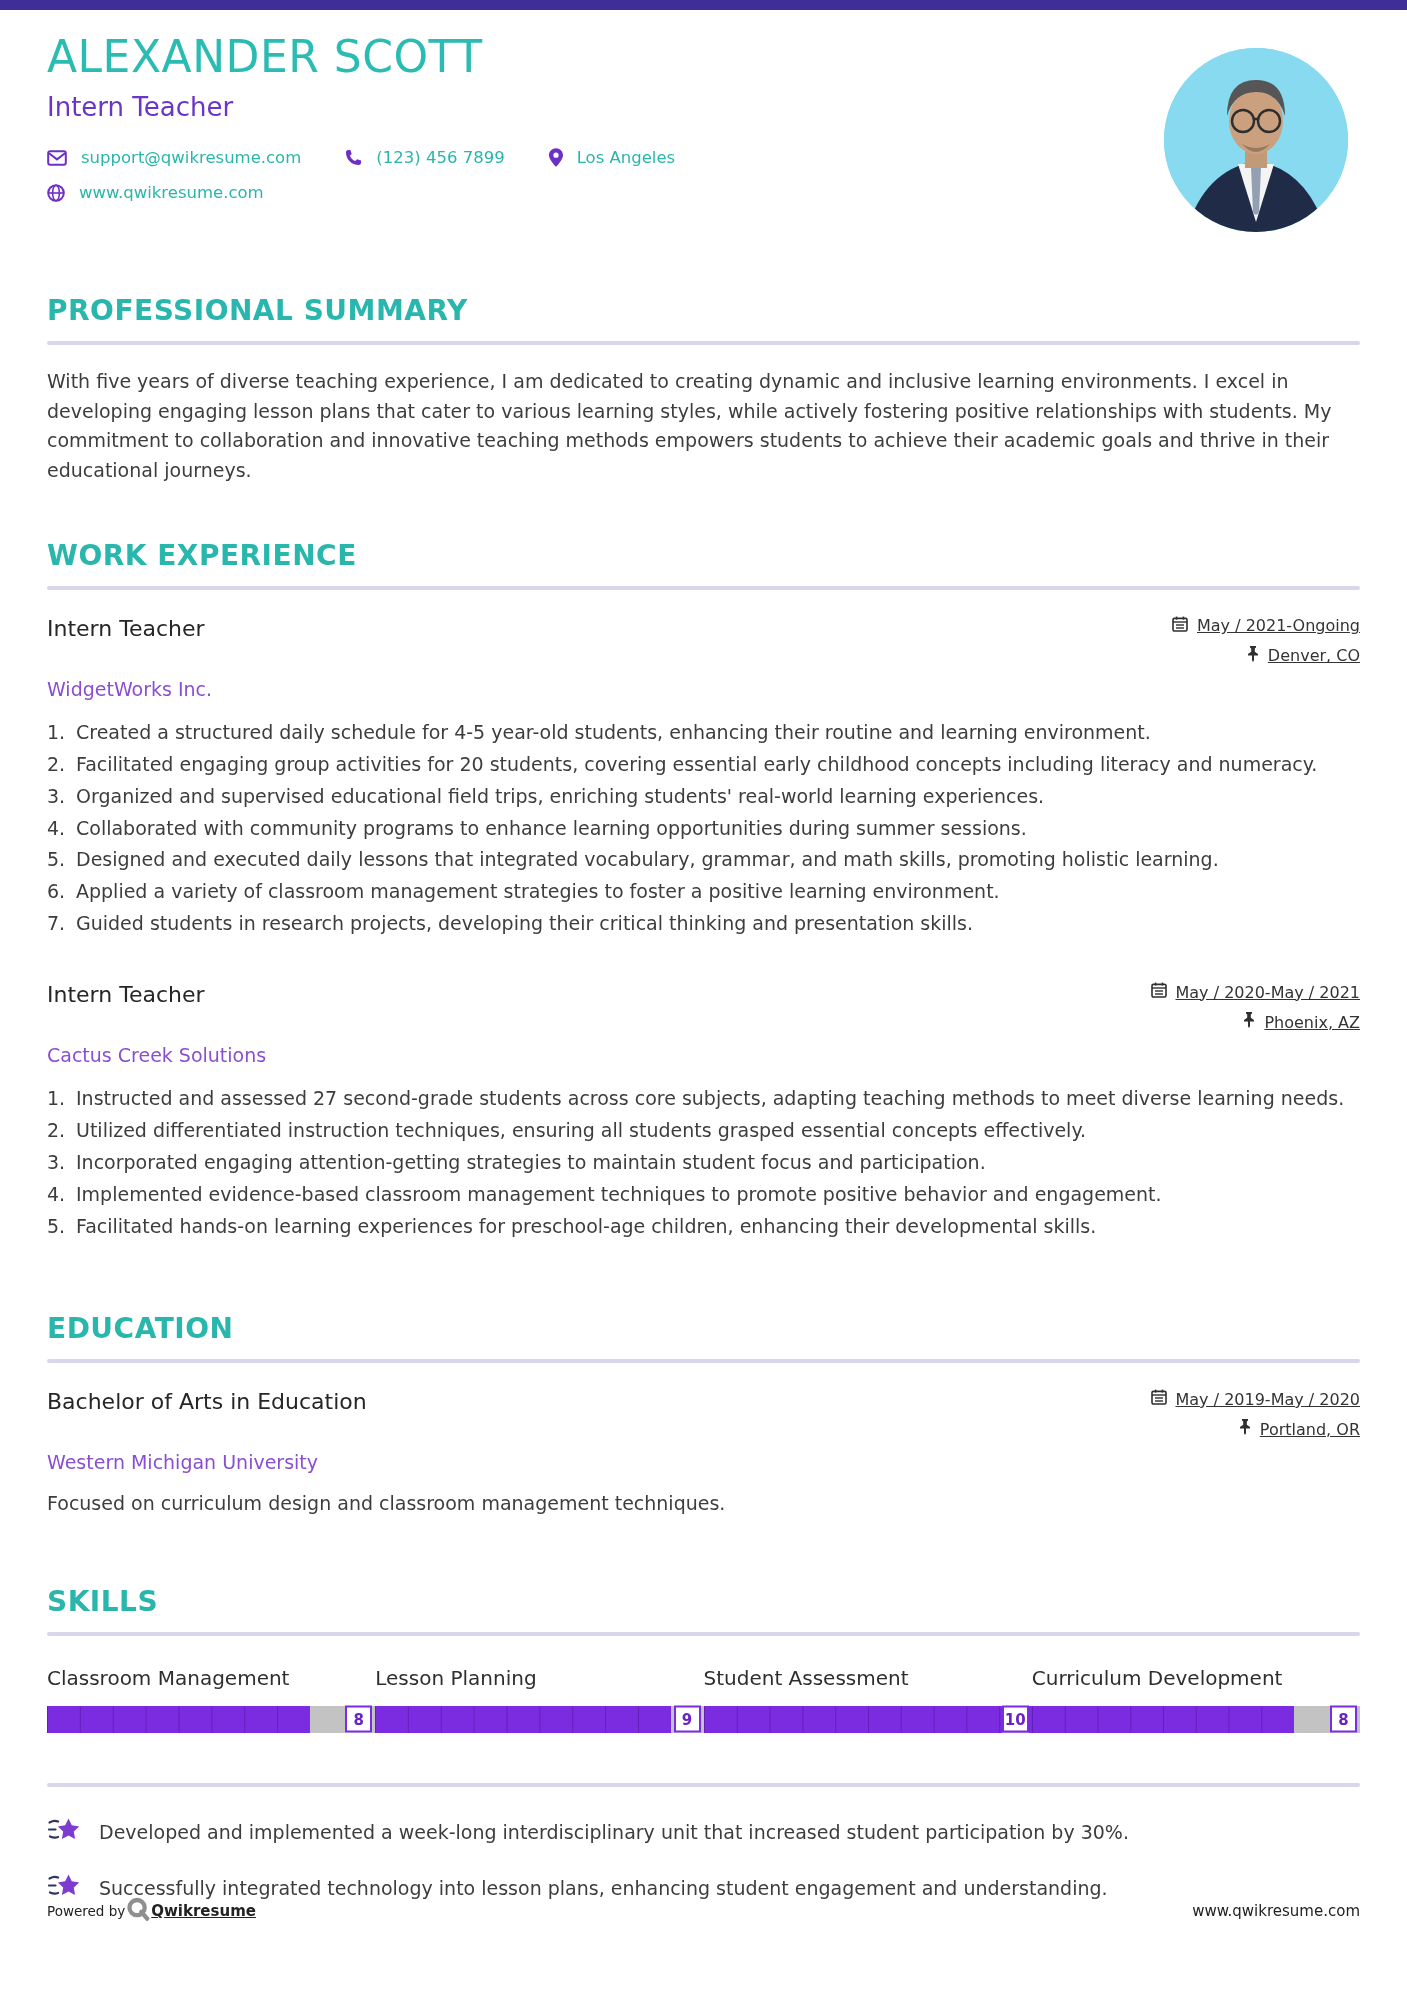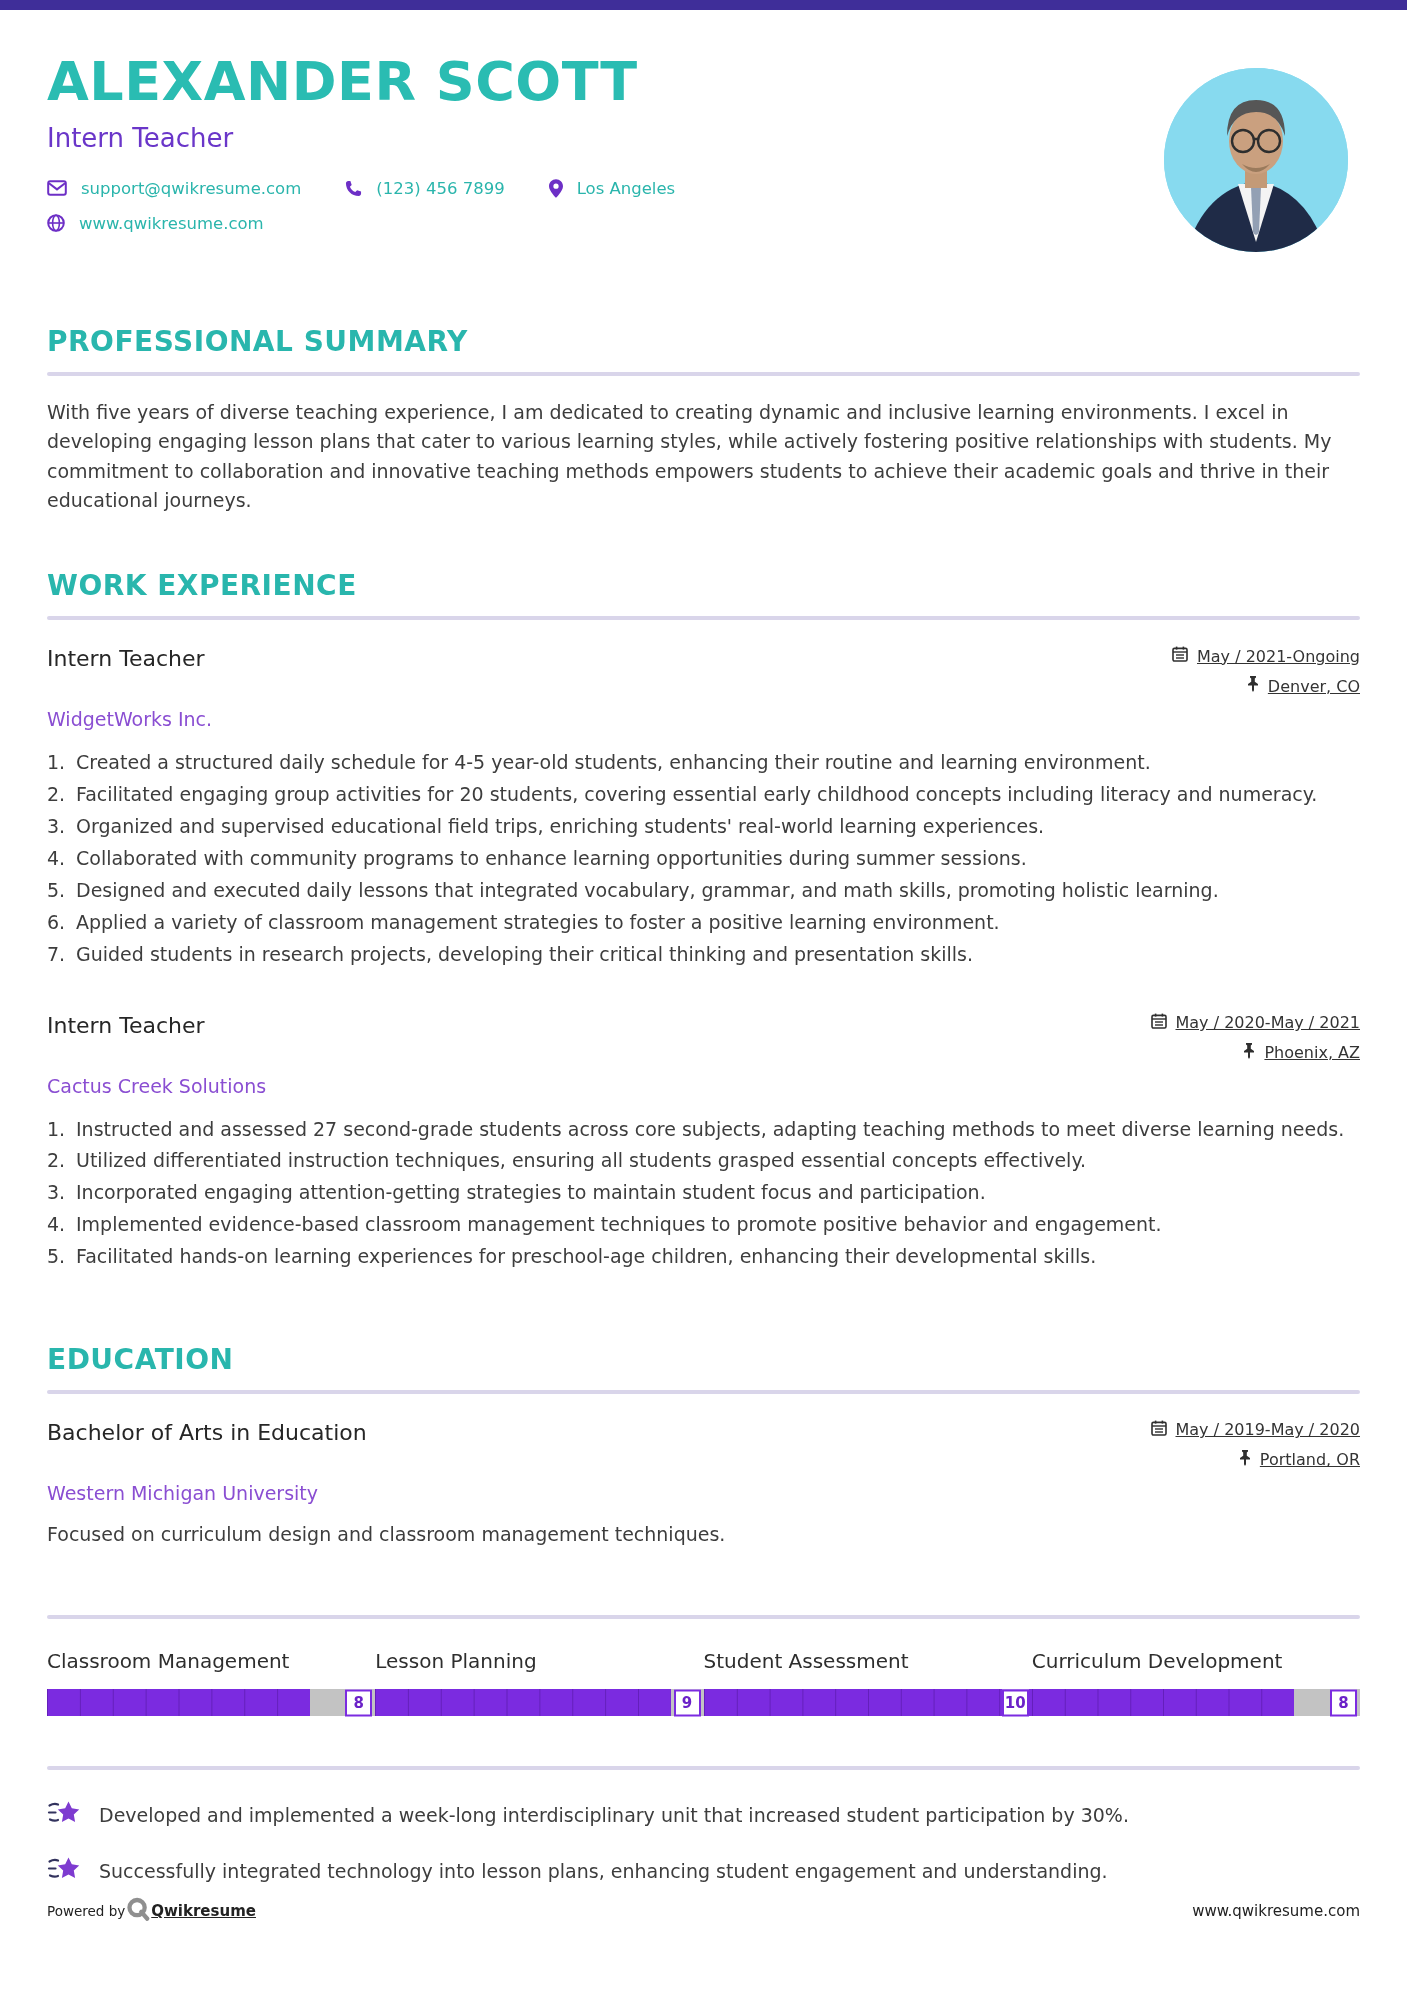--- a/index.html
+++ b/index.html
@@ -6,21 +6,21 @@
   body{
     width:1407px;height:1990px;position:relative;background:#ffffff;
     font-family:"DejaVu Sans","Liberation Sans",sans-serif;color:#3d3d3d;
     overflow:hidden;
   }
   .topbar{height:10px;width:100%;background:#3f2e99;}
   .page{padding:0 47px;position:relative;}
 
   
   .hd{position:relative;}
-  .name{margin-top:44px;font-size:54px;font-weight:bold;letter-spacing:.5px;color:#2abcb2;line-height:1.05;}
+  .name{margin-top:24px;font-size:44px;font-weight:normal;letter-spacing:.5px;color:#2abcb2;line-height:1.05;}
   .subtitle{margin-top:12px;font-size:26px;color:#6a36c9;}
   .c-row{display:flex;align-items:center;gap:44px;margin-top:26px;}
   .c-row.second{margin-top:16px;}
   .c-item{display:flex;align-items:center;gap:14px;font-size:16.5px;color:#2ab5ac;}
   .c-item svg{flex:0 0 auto;display:block;}
   .photo{position:absolute;top:14px;right:12px;width:184px;height:184px;border-radius:50%;
          overflow:hidden;background:#87daef;}
   .photo svg{display:block;width:100%;height:100%;}
 
   
@@ -256,20 +256,21 @@
           </span>
           <span>Portland, OR</span>
         </div>
       </div>
     </div>
     <div class="school">Western Michigan University</div>
     <div class="body-text edu-note">Focused on curriculum design and classroom management techniques.</div>
   </div>
 
   <div class="section sec-skills">
+    <div class="sec-h">SKILLS</div>
     <div class="divider"></div>
     <div class="skills-grid">
       <div class="skill">
         <div class="skill-name">Classroom Management</div>
         <div class="skill-bar">
           <div class="fill" style="width: 80%; background-size: 12.5% 100%;"></div>
           <div class="skill-badge">8</div>
         </div>
       </div>
       <div class="skill">

